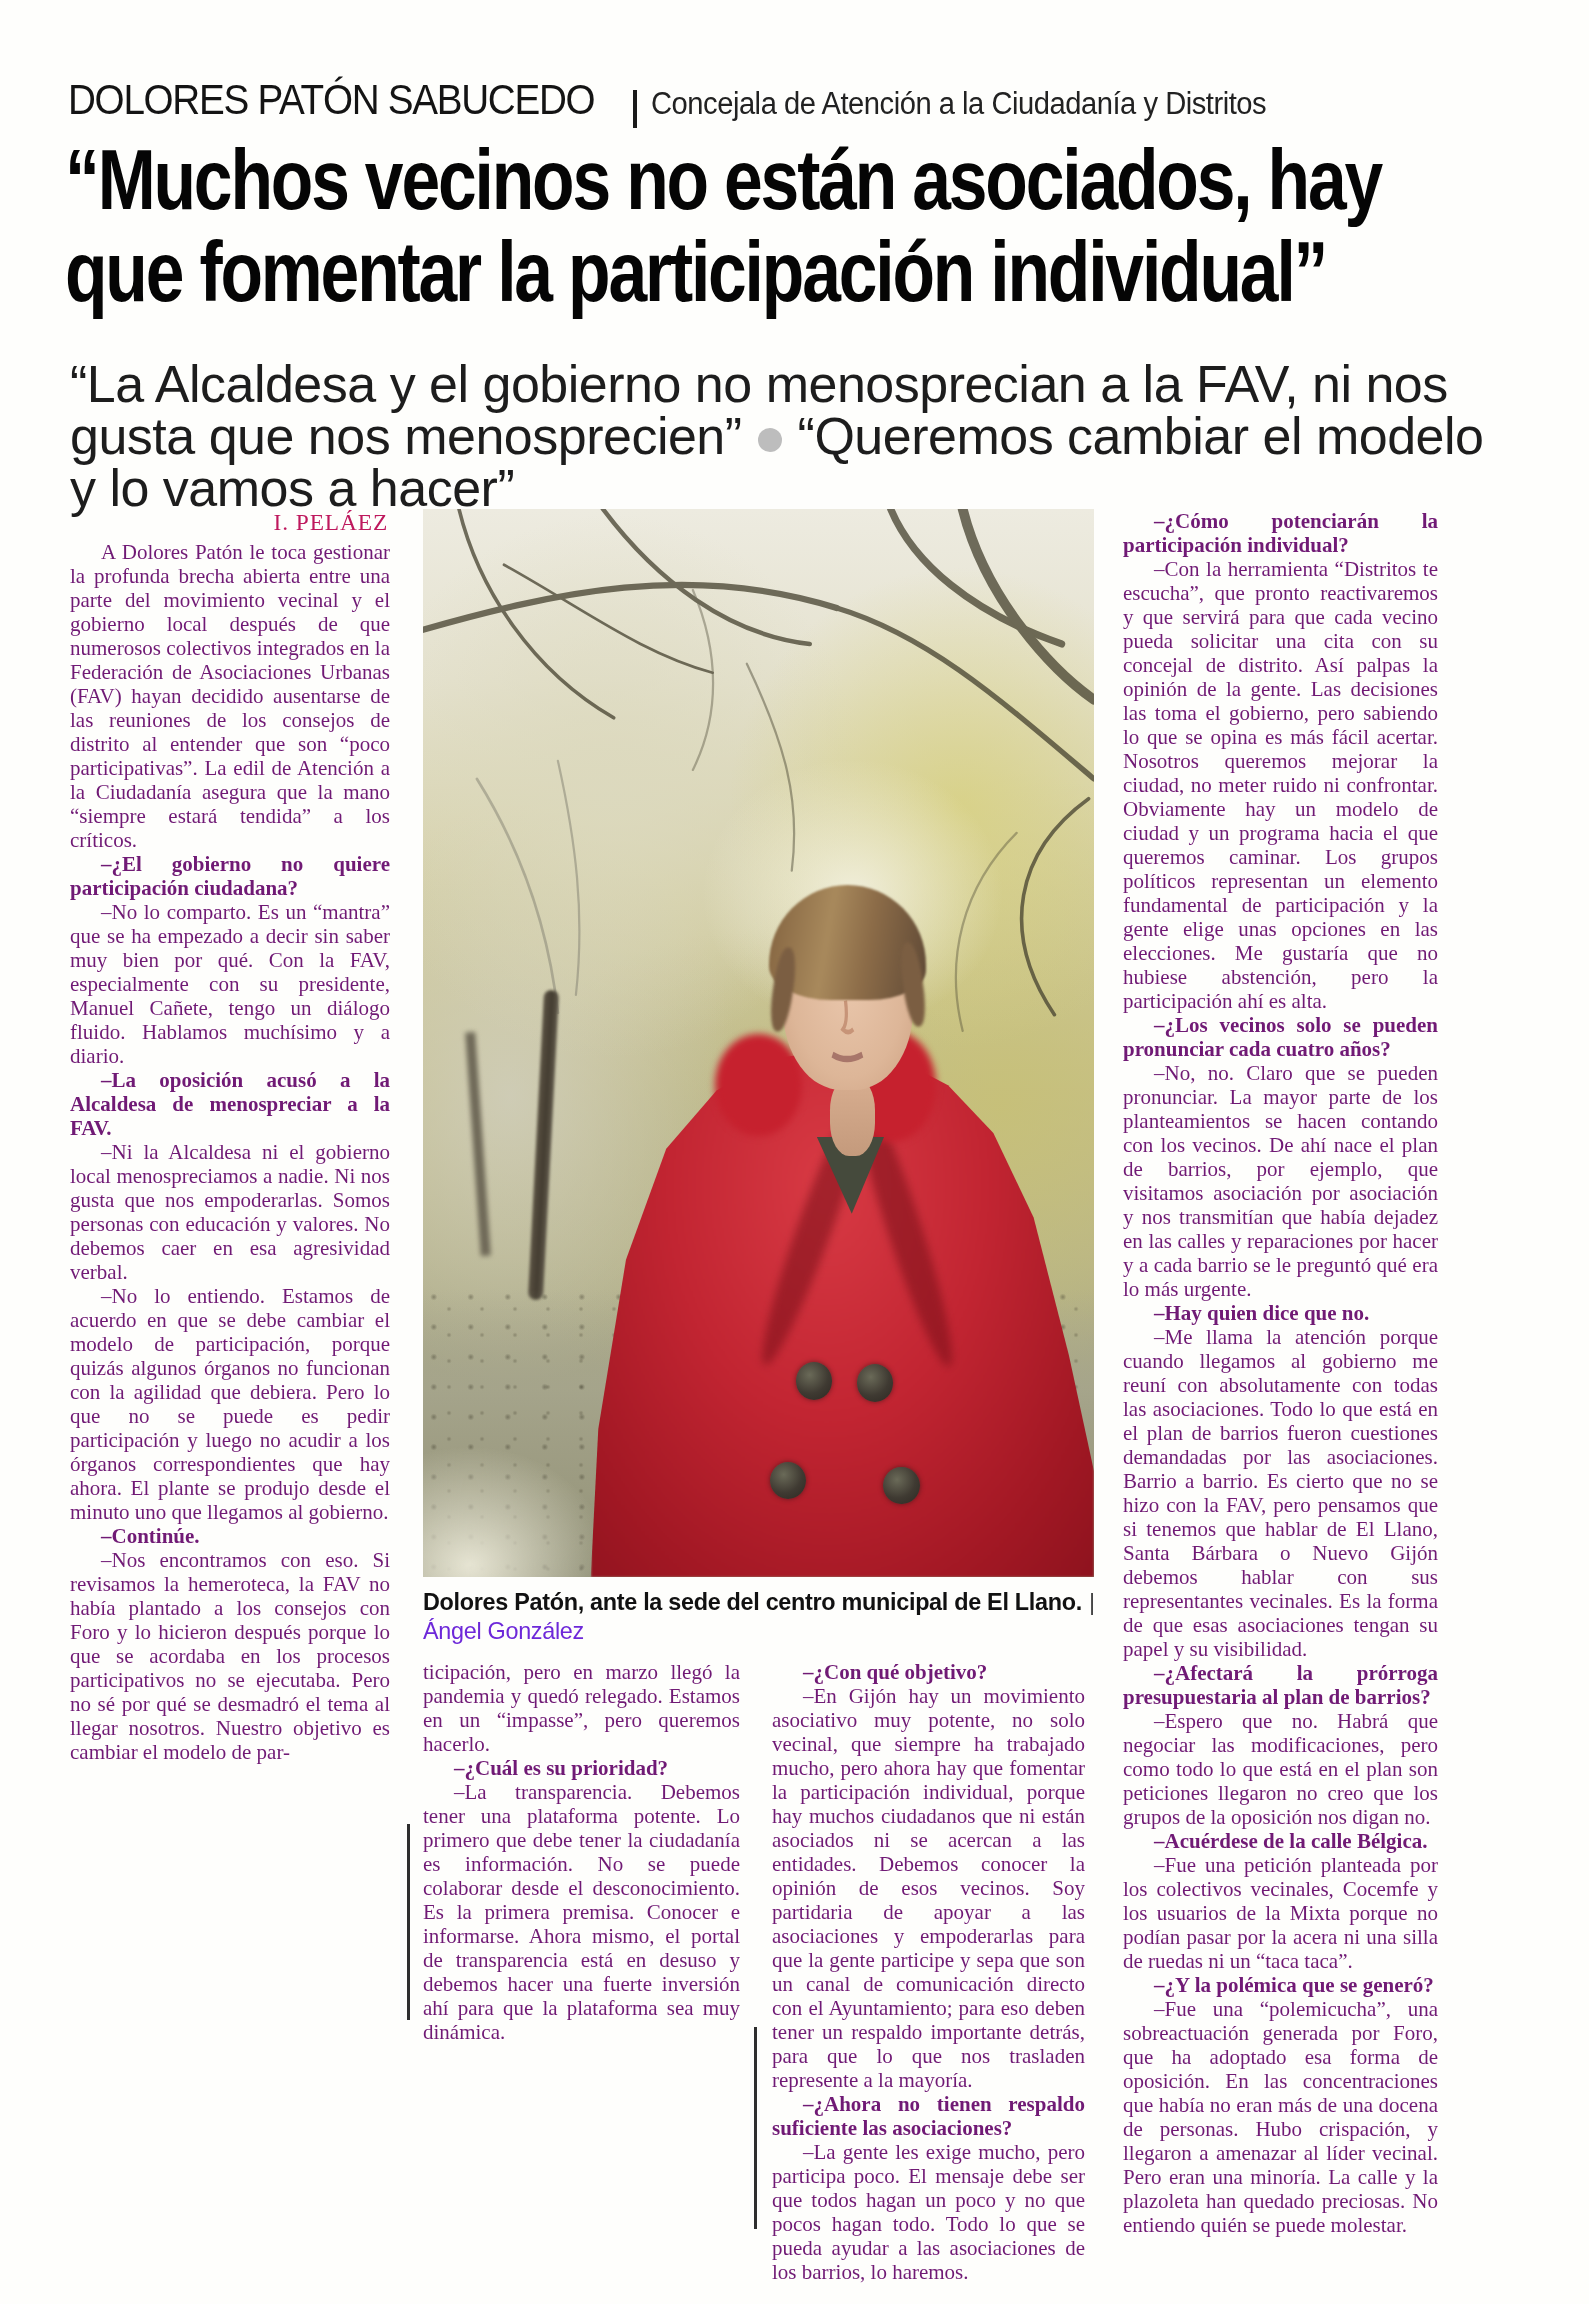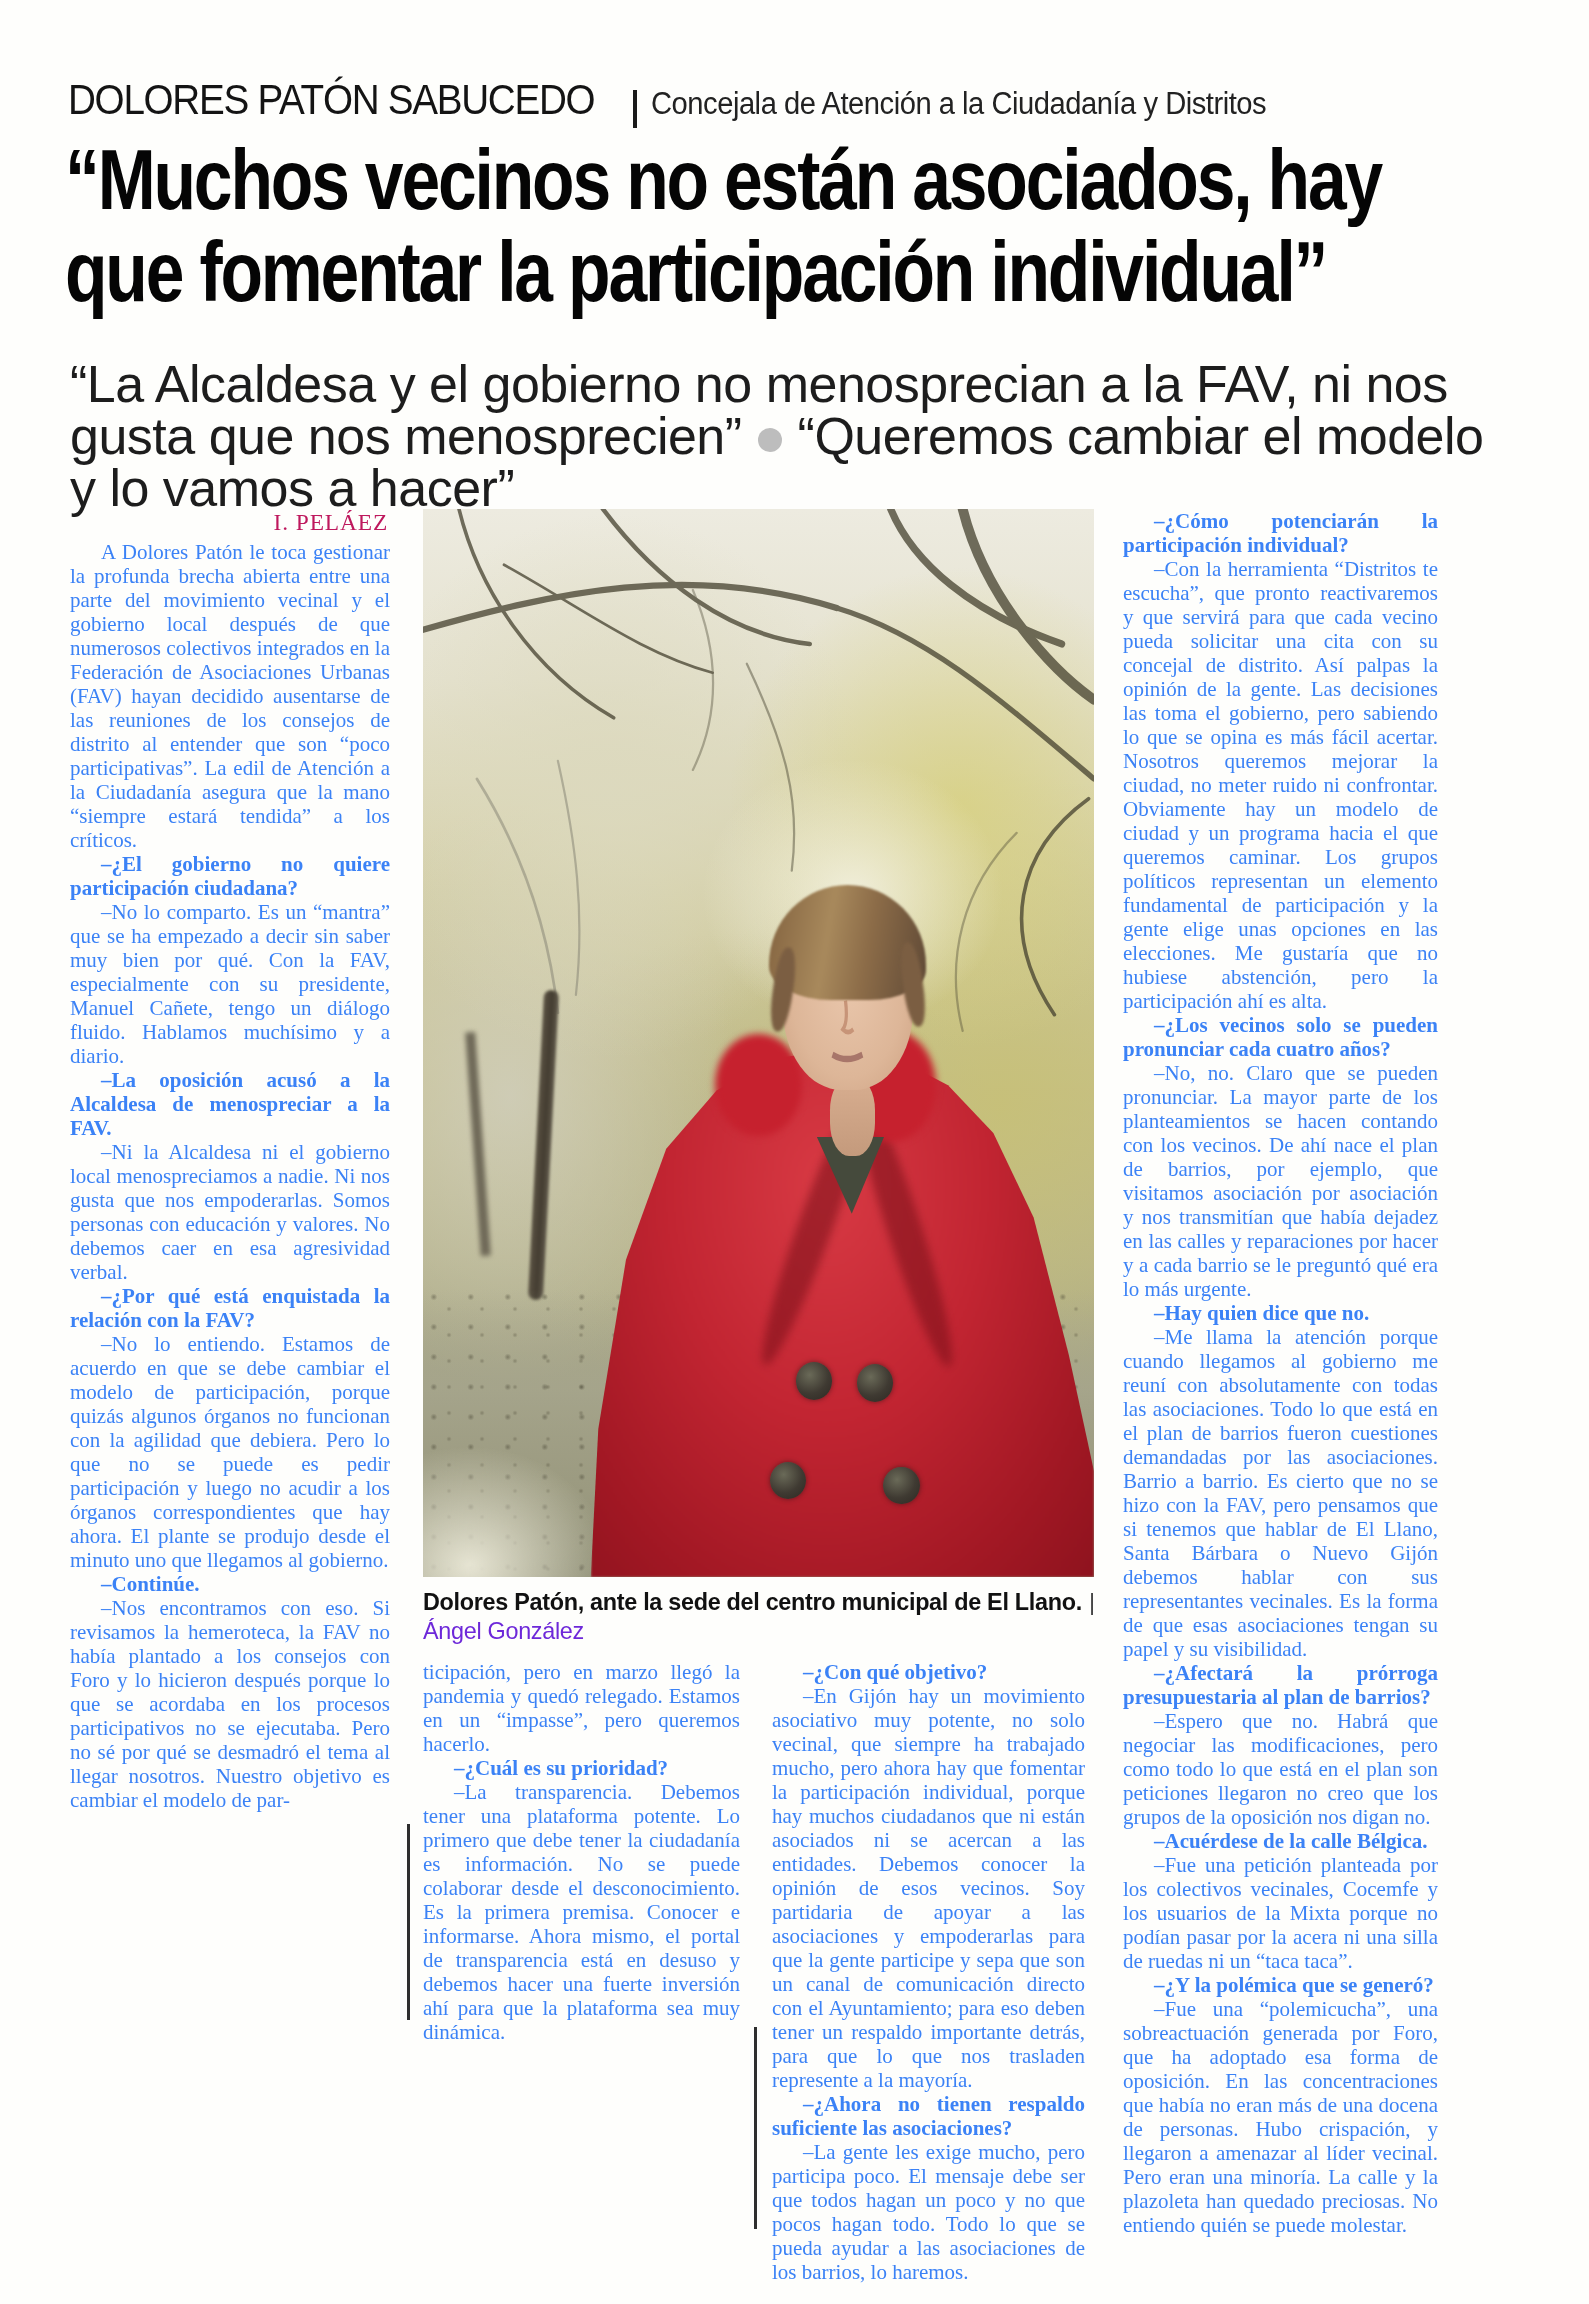--- a/index.html
+++ b/index.html
@@ -22,21 +22,21 @@
     font-family:"Liberation Sans",sans-serif; font-size:52px; line-height:52px; letter-spacing:-0.5px; color:#1d1d1d; font-weight:400;}
   .sub-bullet{display:inline-block; width:24px; height:24px; border-radius:50%; background:#bdbdbd; margin:0 16px; vertical-align:1.8px;}
   
   .col{position:absolute; top:509px;}
   .col-1{left:70px;  width:320px;}
   .col-4{left:1123px; width:315px;}
   .col-low{position:absolute; top:1660px;}
   .col-2{left:423px; width:317px;}
   .col-3{left:772px; width:313px;}
   .byline{font-size:23.4px; letter-spacing:0.9px; text-align:right; padding-right:1.8px; margin:0 0 3.6px 0; color:#be185d;}
-  .para{margin:0; font-size:21px; line-height:24px; text-align:justify; text-indent:31px; color:#3b82f6;}
+  .para{margin:0; font-size:21px; line-height:24px; text-align:justify; text-indent:31px; color:#701a75;}
   .question{font-weight:700;}
   .continuation{text-indent:0;}
   .col-rule{position:absolute; width:2.7px; background:#2e2e2e;}
   .rule-a{left:407px; top:1824px; height:196px;}
   .rule-b{left:754px; top:2027px; height:202px;}
   
   .photo{
     position:absolute; left:423px; top:509px; width:671px; height:1068px; overflow:hidden;
     background:
       radial-gradient(ellipse 32% 18% at 64% 36%, rgba(242,240,222,.95), rgba(242,240,222,0) 70%),
@@ -113,21 +113,20 @@
   <p class="subhead"><span>“La Alcaldesa y el gobierno no menosprecian a la FAV, ni nos gusta que nos menosprecien”</span><span class="sub-bullet"></span><span>“Queremos cambiar el modelo y lo vamos a hacer”</span></p>
 
   <div class="col col-1">
     <div class="byline">I. PELÁEZ</div>
     <div>
         <p class="para intro">A Dolores Patón le toca gestionar la profunda brecha abierta entre una parte del movimiento vecinal y el gobierno local después de que numerosos colectivos integrados en la Federación de Asociaciones Urbanas (FAV) hayan decidido ausentarse de las reuniones de los consejos de distrito al entender que son “poco participativas”. La edil de Atención a la Ciudadanía asegura que la mano “siempre estará tendida” a los críticos.</p>
         <p class="para question">–¿El gobierno no quiere participación ciudadana?</p>
         <p class="para answer">–No lo comparto. Es un “mantra” que se ha empezado a decir sin saber muy bien por qué. Con la FAV, especialmente con su presidente, Manuel Cañete, tengo un diálogo fluido. Hablamos muchísimo y a diario.</p>
         <p class="para question">–La oposición acusó a la Alcaldesa de menospreciar a la FAV.</p>
         <p class="para answer">–Ni la Alcaldesa ni el gobierno local menospreciamos a nadie. Ni nos gusta que nos empoderarlas. Somos personas con educación y valores. No debemos caer en esa agresividad verbal.</p>
-        <p class="para question">–¿Por qué está enquistada la relación con la FAV?</p>
         <p class="para answer">–No lo entiendo. Estamos de acuerdo en que se debe cambiar el modelo de participación, porque quizás algunos órganos no funcionan con la agilidad que debiera. Pero lo que no se puede es pedir participación y luego no acudir a los órganos correspondientes que hay ahora. El plante se produjo desde el minuto uno que llegamos al gobierno.</p>
         <p class="para question">–Continúe.</p>
         <p class="para answer">–Nos encontramos con eso. Si revisamos la hemeroteca, la FAV no había plantado a los consejos con Foro y lo hicieron después porque lo que se acordaba en los procesos participativos no se ejecutaba. Pero no sé por qué se desmadró el tema al llegar nosotros. Nuestro objetivo es cambiar el modelo de par-</p>
       </div>
   </div>
 
   <div class="photo">
     <svg class="ph-branches" viewBox="0 0 746 1187" preserveAspectRatio="none" fill="none">
       <g stroke="#45412f" stroke-linecap="round" opacity="0.75">
         <path d="M -20 140 C 150 90 300 60 460 110" stroke-width="7"></path>

